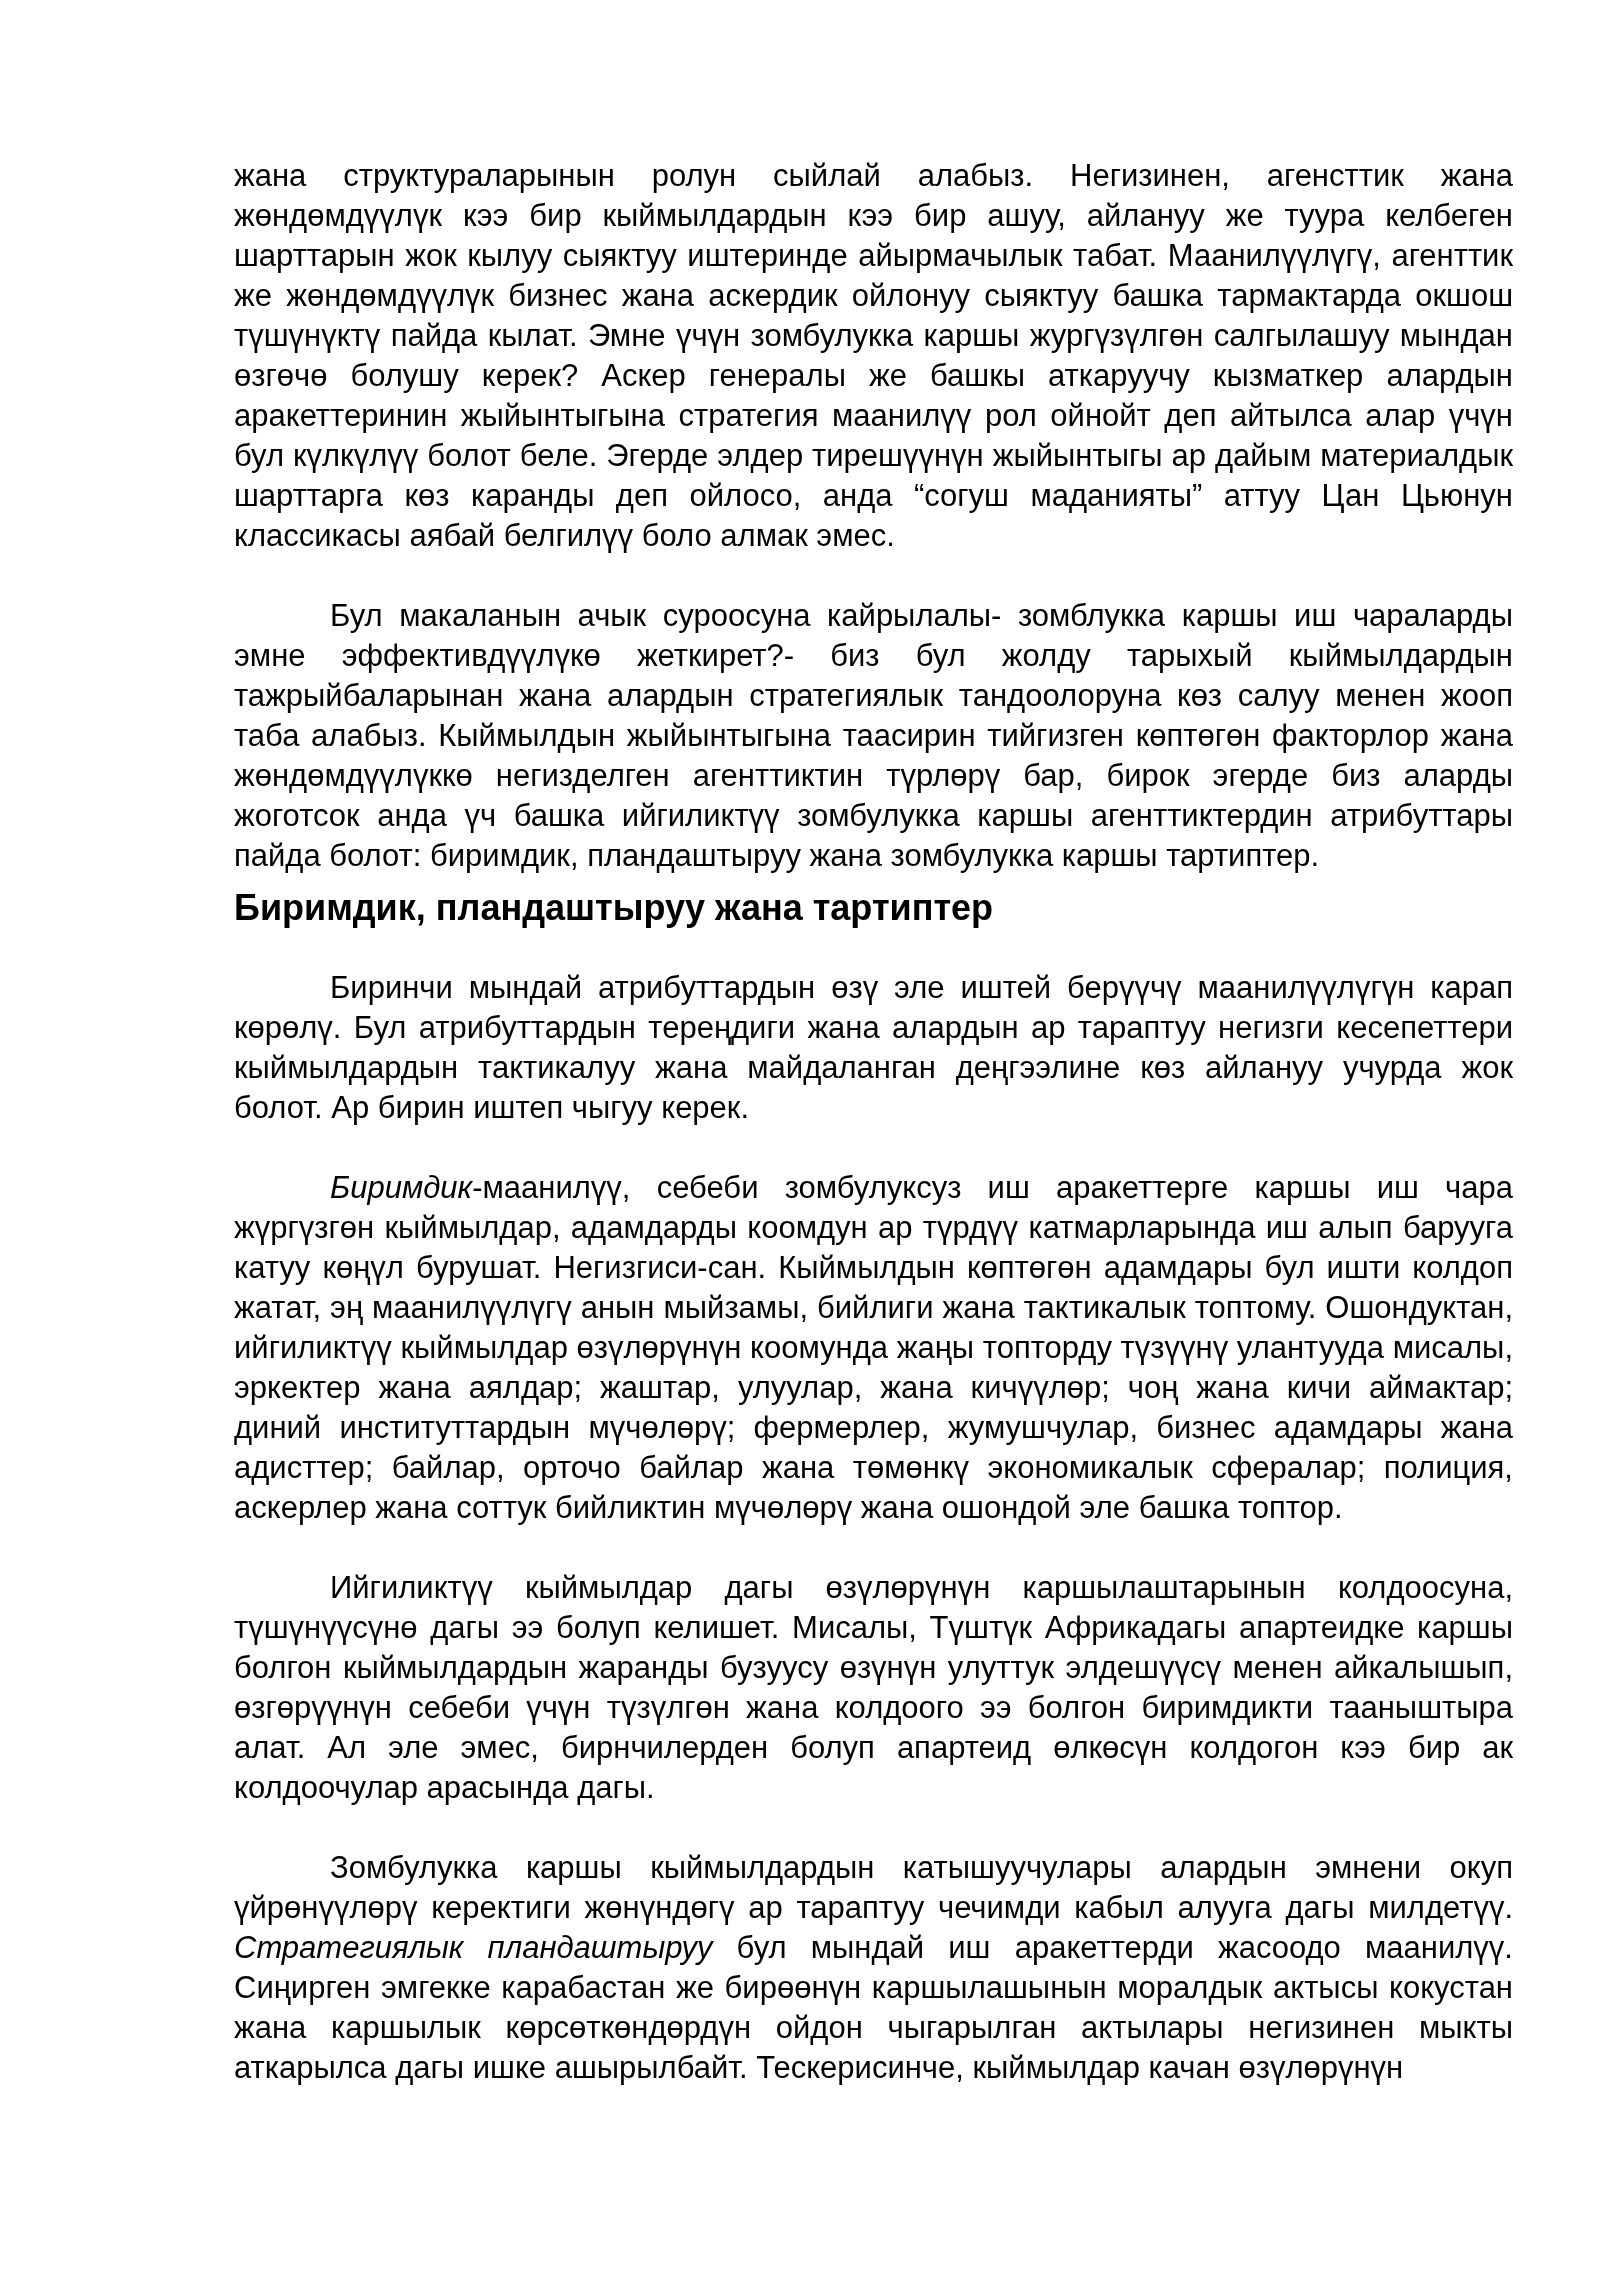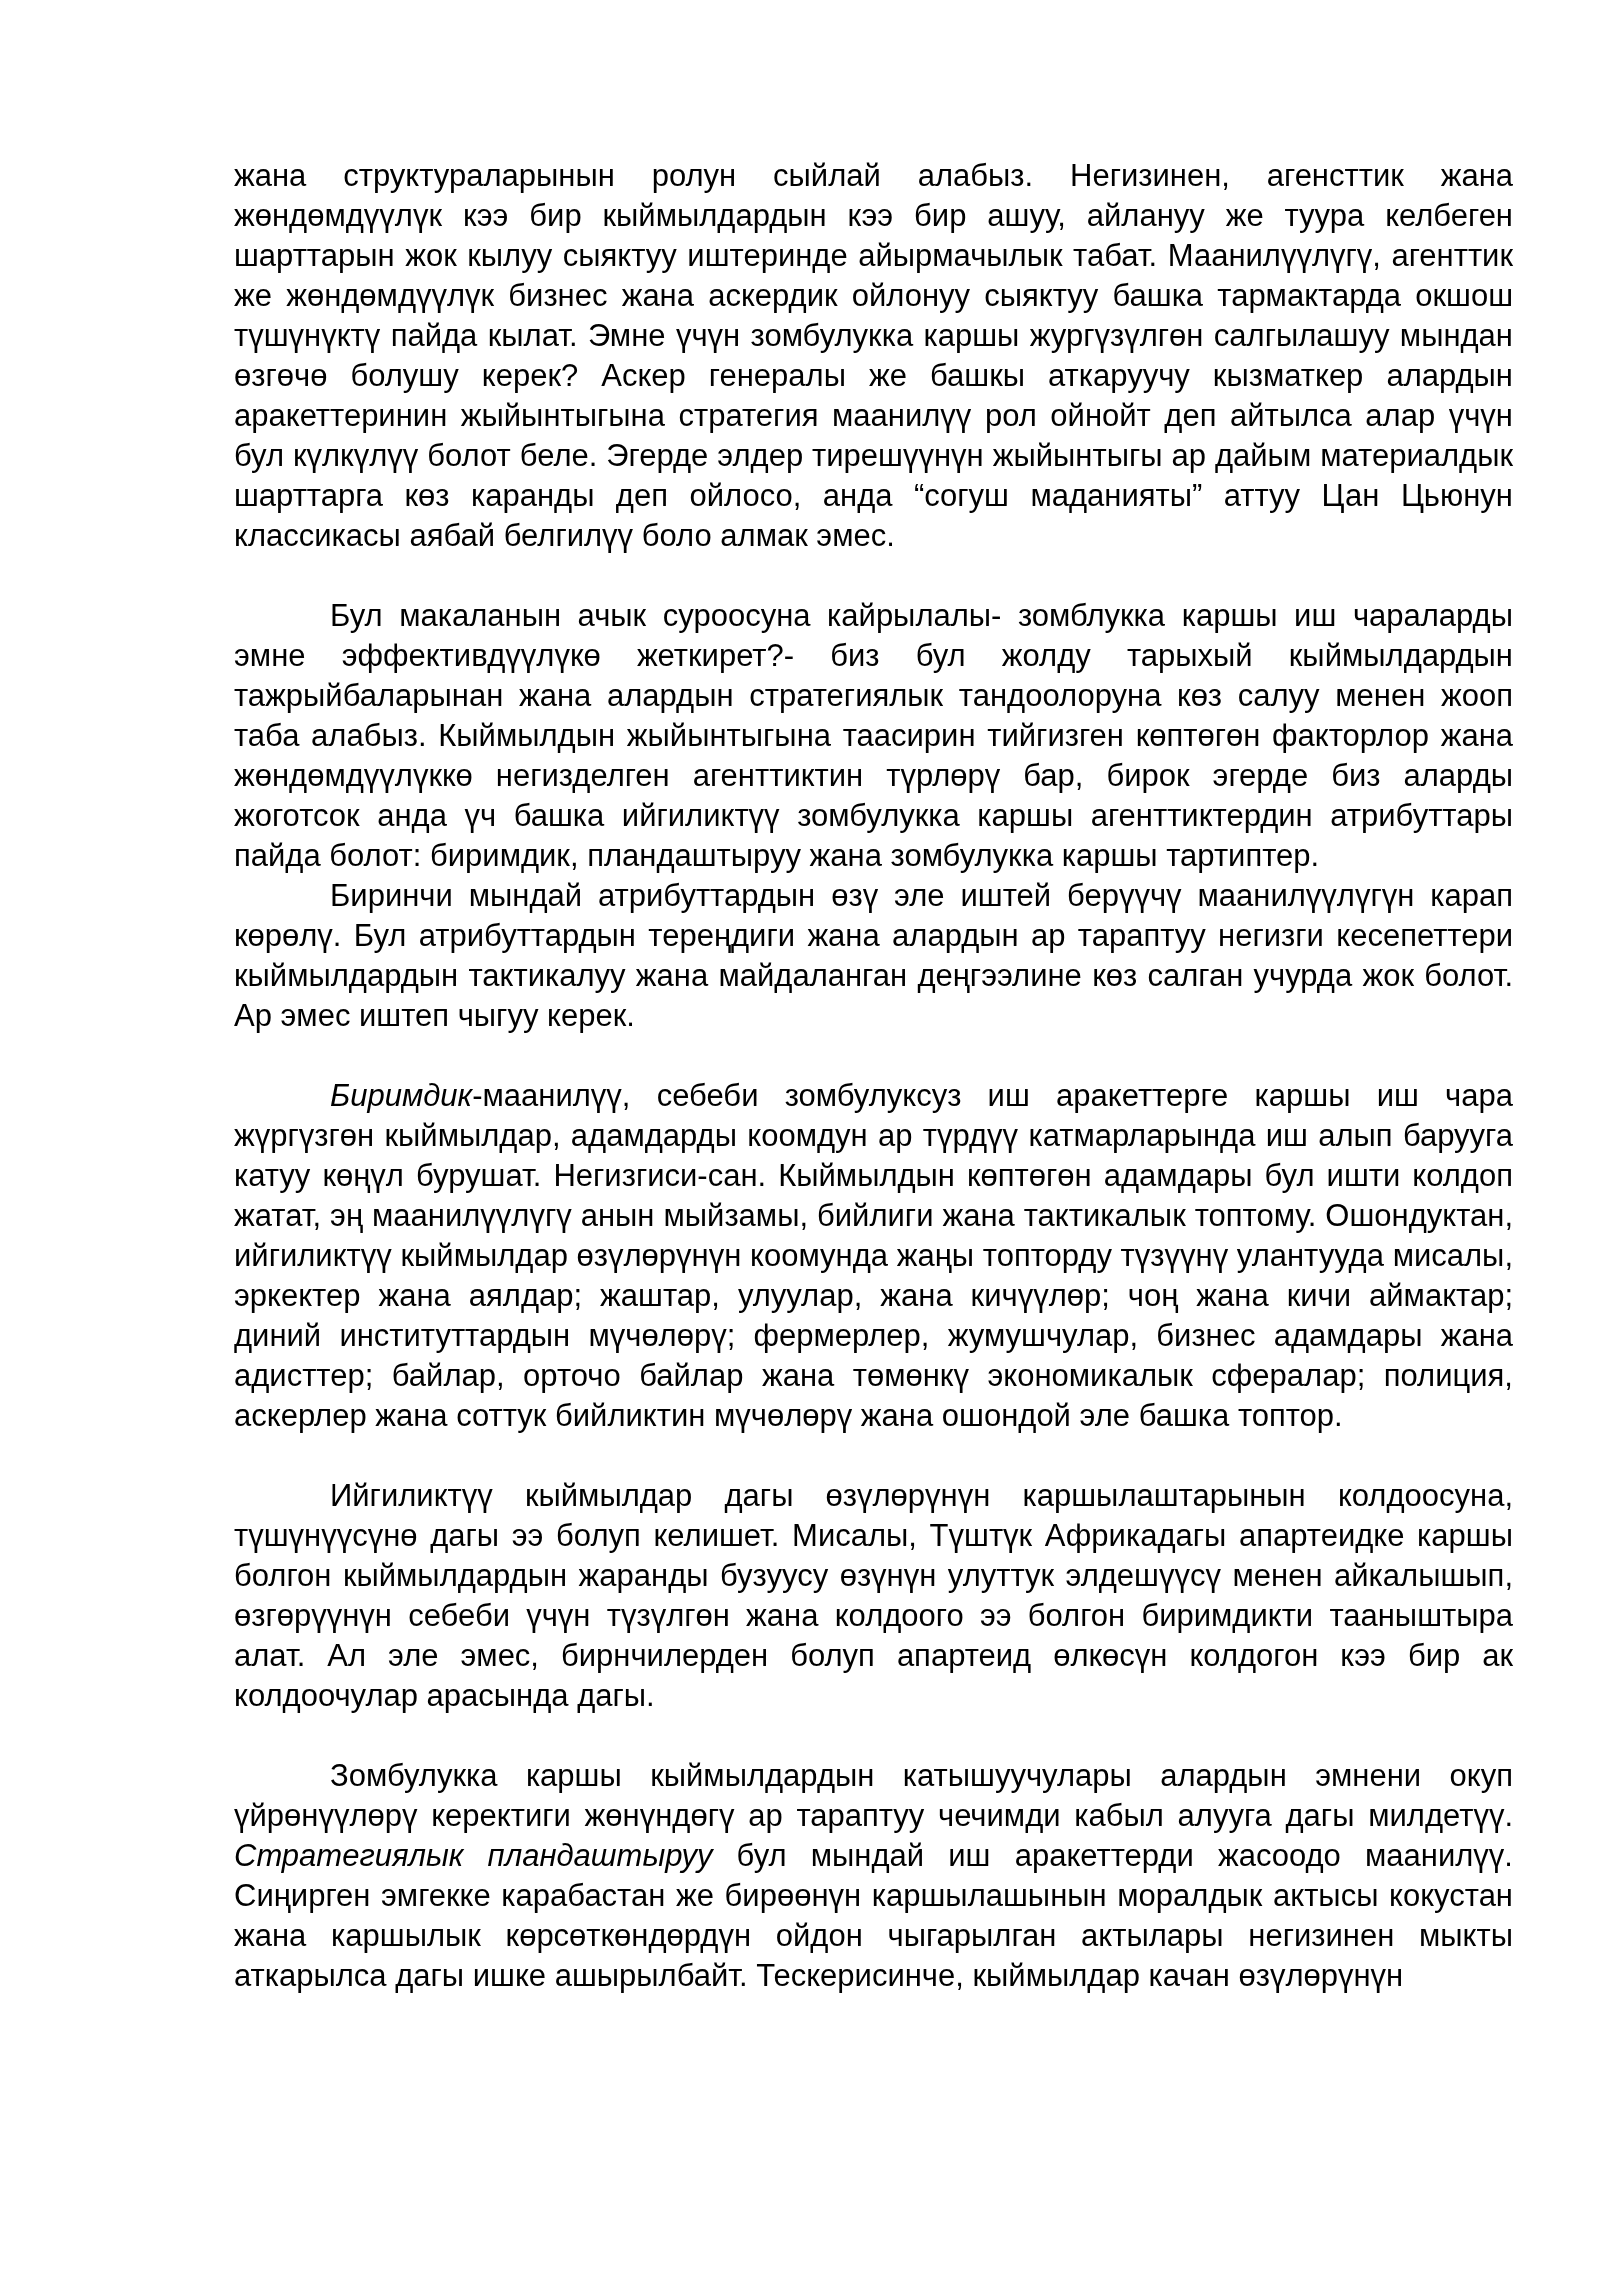--- a/index.html
+++ b/index.html
@@ -48,22 +48,23 @@
 <body>
 
 <div class="page">
 
   <p class="para">жана структураларынын ролун сыйлай алабыз.  Негизинен, агенсттик  жана жөндөмдүүлүк кээ бир кыймылдардын кээ бир ашуу, айлануу же туура келбеген шарттарын жок кылуу сыяктуу иштеринде айырмачылык табат. Маанилүүлүгү, агенттик же жөндөмдүүлүк бизнес жана аскердик ойлонуу сыяктуу башка тармактарда  окшош түшүнүктү пайда кылат. Эмне үчүн зомбулукка каршы жургүзүлгөн салгылашуу мындан өзгөчө болушу керек? Аскер генералы же башкы аткаруучу кызматкер алардын аракеттеринин жыйынтыгына стратегия маанилүү рол ойнойт деп айтылса алар үчүн бул күлкүлүү болот беле. Эгерде элдер тирешүүнүн жыйынтыгы ар дайым материалдык шарттарга көз каранды деп ойлосо, анда “согуш маданияты”  аттуу Цан Цьюнун классикасы аябай белгилүү боло алмак эмес.</p>
 
   <div class="gap"></div>
 
   <p class="para indent">Бул макаланын ачык суроосуна кайрылалы- зомблукка каршы иш чараларды эмне эффективдүүлүкө жеткирет?- биз бул жолду тарыхый кыймылдардын тажрыйбаларынан жана алардын стратегиялык тандоолоруна көз салуу менен жооп таба алабыз. Кыймылдын жыйынтыгына таасирин тийгизген көптөгөн факторлор жана жөндөмдүүлүккө негизделген агенттиктин түрлөрү бар, бирок эгерде биз аларды жоготсок анда үч башка ийгиликтүү зомбулукка каршы агенттиктердин атрибуттары пайда болот: биримдик, пландаштыруу жана зомбулукка каршы тартиптер.</p>
 
+  <h2 class="heading">Биримдик, пландаштыруу жана тартиптер</h2>
 
-  <p class="para indent">Биринчи мындай атрибуттардын  өзү эле иштей берүүчү маанилүүлүгүн карап көрөлү. Бул атрибуттардын тереңдиги жана алардын ар тараптуу негизги кесепеттери кыймылдардын тактикалуу жана майдаланган деңгээлине көз салган учурда жок болот. Ар эмес иштеп чыгуу керек.</p>
+  <p class="para indent">Биринчи мындай атрибуттардын  өзү эле иштей берүүчү маанилүүлүгүн карап көрөлү. Бул атрибуттардын тереңдиги жана алардын ар тараптуу негизги кесепеттери кыймылдардын тактикалуу жана майдаланган деңгээлине көз айлануу учурда жок болот. Ар бирин иштеп чыгуу керек.</p>
 
   <div class="gap"></div>
 
   <p class="para indent"><em>Биримдик</em><span>-маанилүү, себеби зомбулуксуз иш аракеттерге каршы иш чара жүргүзгөн кыймылдар, адамдарды коомдун ар түрдүү катмарларында иш алып барууга катуу көңүл бурушат. Негизгиси-сан. Кыймылдын көптөгөн адамдары бул ишти колдоп жатат, эң маанилүүлүгү анын мыйзамы, бийлиги жана тактикалык топтому. Ошондуктан, ийгиликтүү кыймылдар өзүлөрүнүн коомунда жаңы топторду түзүүнү улантууда мисалы, эркектер жана аялдар;  жаштар, улуулар, жана кичүүлөр; чоң жана кичи аймактар;  диний институттардын мүчөлөрү; фермерлер, жумушчулар, бизнес адамдары жана адисттер; байлар, орточо байлар жана төмөнкү экономикалык сфералар; полиция, аскерлер жана соттук бийликтин мүчөлөрү жана ошондой эле башка топтор.</span></p>
 
   <div class="gap"></div>
 
   <p class="para indent">Ийгиликтүү кыймылдар дагы өзүлөрүнүн каршылаштарынын колдоосуна, түшүнүүсүнө дагы ээ болуп келишет. Мисалы, Түштүк Африкадагы апартеидке каршы болгон кыймылдардын жаранды бузуусу өзүнүн улуттук элдешүүсү менен айкалышып, өзгөрүүнүн себеби үчүн түзүлгөн жана колдоого ээ болгон  биримдикти тааныштыра алат. Ал эле эмес, бирнчилерден болуп апартеид өлкөсүн колдогон кээ бир ак колдоочулар арасында дагы.</p>
 
   <div class="gap"></div>

